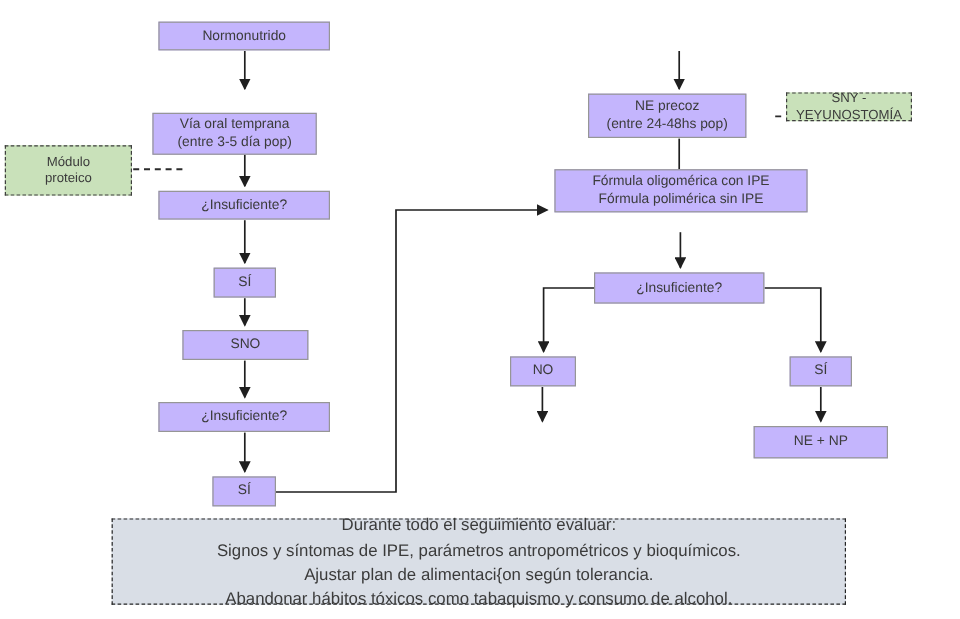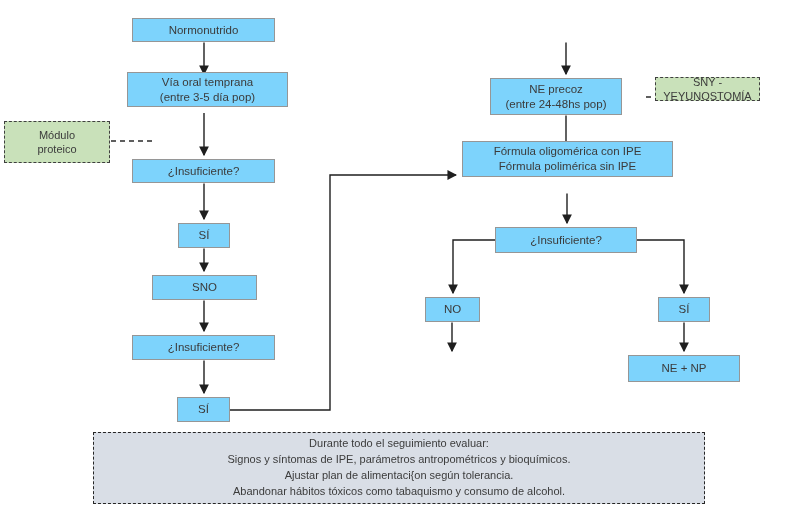--- a/index.html
+++ b/index.html
@@ -22,37 +22,37 @@
   .canvas{
     position:relative;width:800px;height:516px;overflow:hidden;
   }
   .connectors{
     position:absolute;left:0;top:0;width:800px;height:516px;
     pointer-events:none;
   }
   .node{
     position:absolute;
     box-sizing:border-box;
-    background:#7dd3fc;
+    background:#c4b5fd;
     border:1px solid var(--box-border);
     display:flex;align-items:center;justify-content:center;
     text-align:center;
     font-size:11.5px;line-height:1.3;
     white-space:pre-line;
     color:var(--text);
   }
   .node.green{
     background:var(--note-green-fill);
     border:1.5px dashed var(--note-green-border);
     font-size:11px;
   }
   .node.summary{
     background:var(--summary-blue-fill);
     border:1.5px dashed var(--summary-border);
-    font-size:11px;line-height:1.45;
+    font-size:14px;line-height:1.45;
   }
 </style>
 </head>
 <body>
 
 <div class="canvas">
 
   <svg class="connectors" viewBox="0 0 800 516" xmlns="http://www.w3.org/2000/svg">
     <defs>
       <marker id="arr" viewBox="0 0 8 8" refX="7" refY="4" markerWidth="7" markerHeight="7" orient="auto">
@@ -75,21 +75,21 @@
       <line x1="684" y1="322.5" x2="684" y2="351" marker-end="url(#arr)"></line>
       <polyline points="230,410 330,410 330,175 456,175" marker-end="url(#arr)"></polyline>
     </g>
     <g stroke="#2b2b2b" stroke-width="1.6" stroke-dasharray="5,4" fill="none">
       <line x1="111" y1="141" x2="156" y2="141"></line>
       <line x1="646" y1="97" x2="682" y2="97"></line>
     </g>
   </svg>
 
   <div class="node" style="left:132px;top:18px;width:143px;height:24px">Normonutrido</div>
-  <div class="node" style="left:127px;top:72px;width:161px;height:35px">Vía oral temprana
+  <div class="node" style="left:127px;top:94px;width:137px;height:35px">Vía oral temprana
 (entre 3-5 día pop)</div>
   <div class="node green" style="left:4px;top:121px;width:106px;height:42px">Módulo
 proteico</div>
   <div class="node" style="left:132px;top:159px;width:143px;height:24px">¿Insuficiente?</div>
   <div class="node" style="left:178px;top:223px;width:52px;height:25px">SÍ</div>
   <div class="node" style="left:152px;top:275px;width:105px;height:25px">SNO</div>
   <div class="node" style="left:132px;top:335px;width:143px;height:25px">¿Insuficiente?</div>
   <div class="node" style="left:177px;top:397px;width:53px;height:25px">SÍ</div>
 
   <div class="node" style="left:490px;top:78px;width:132px;height:37px">NE precoz

